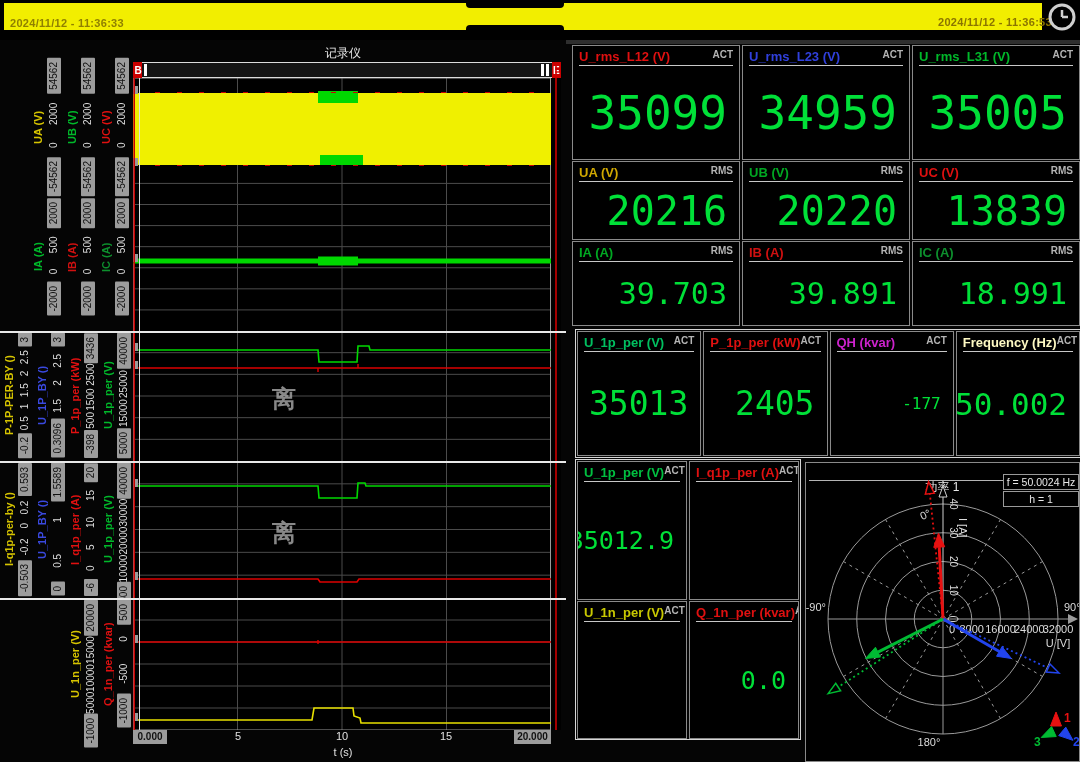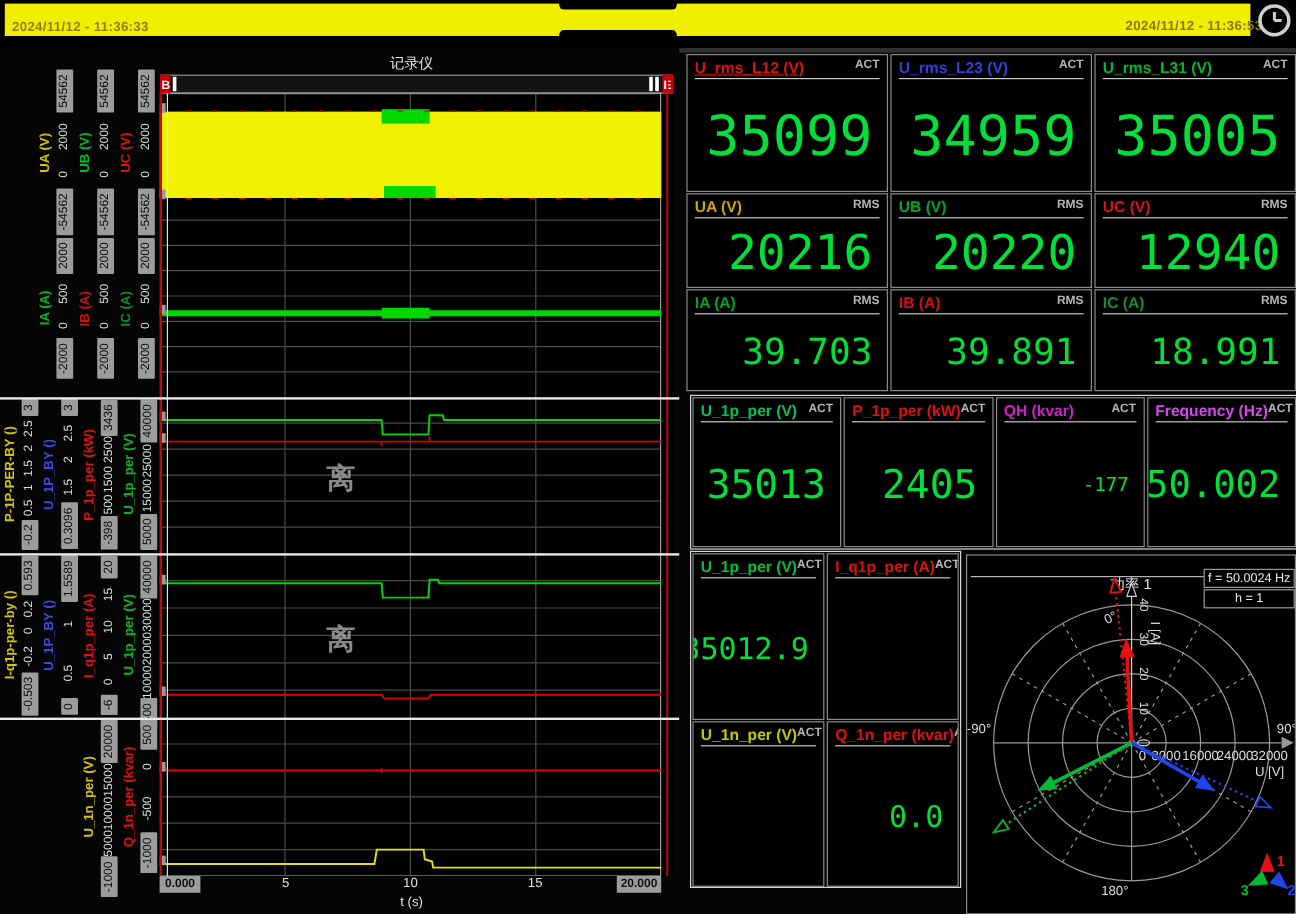--- a/index.html
+++ b/index.html
@@ -341,21 +341,21 @@
       <div class="xtick" style="left:331px;top:706px;width:24px">t (s)</div>
     </div>
   </div>
 
   <div class="abs" style="left:566px;top:40px;width:514px;height:4px;background:#2e2e2e"></div>
 
   <div id="panelHost">
       <div class="prow" style="left: 572px; top: 45px; width: 508px; height: 115px; grid-template-columns: repeat(3, 1fr);">
         <div class="panel">
           <div class="phead">
-            <div class="plabel" style="color: rgb(224, 16, 16); text-decoration: underline;">U_rms_L12 (V)</div>
+            <div class="plabel" style="color: rgb(224, 16, 16);">U_rms_L12 (V)</div>
             <div class="ptag">ACT</div>
           </div>
           <div class="pline"></div>
           <div class="pval" style="font-size: 46px;">35099</div>
         </div>
         <div class="panel">
           <div class="phead">
             <div class="plabel" style="color: rgb(48, 64, 221);">U_rms_L23 (V)</div>
             <div class="ptag">ACT</div>
           </div>
@@ -387,21 +387,21 @@
           </div>
           <div class="pline"></div>
           <div class="pval" style="font-size: 40px;">20220</div>
         </div>
         <div class="panel">
           <div class="phead">
             <div class="plabel" style="color: rgb(224, 16, 16);">UC (V)</div>
             <div class="ptag">RMS</div>
           </div>
           <div class="pline"></div>
-          <div class="pval" style="font-size: 40px;">12940</div>
+          <div class="pval" style="font-size: 40px;">13839</div>
         </div>
       </div>
       <div class="prow" style="left: 572px; top: 241px; width: 508px; height: 85px; grid-template-columns: repeat(3, 1fr);">
         <div class="panel">
           <div class="phead">
             <div class="plabel" style="color: rgb(0, 168, 34);">IA (A)</div>
             <div class="ptag">RMS</div>
           </div>
           <div class="pline"></div>
           <div class="pval" style="font-size: 30px;">39.703</div>
@@ -443,21 +443,21 @@
         <div class="panel">
           <div class="phead">
             <div class="plabel" style="color: rgb(204, 34, 204);">QH (kvar)</div>
             <div class="ptag">ACT</div>
           </div>
           <div class="pline"></div>
           <div class="pval" style="font-size: 16px;">-177</div>
         </div>
         <div class="panel">
           <div class="phead">
-            <div class="plabel" style="color: #d946ef;">Frequency (Hz)</div>
+            <div class="plabel" style="color: #fef9c3;">Frequency (Hz)</div>
             <div class="ptag">ACT</div>
           </div>
           <div class="pline"></div>
           <div class="pval" style="font-size: 31px;">50.002</div>
         </div>
       </div>
       <div class="prow" style="left: 577px; top: 461px; width: 222px; height: 139px; grid-template-columns: repeat(2, 1fr);">
         <div class="panel">
           <div class="phead">
             <div class="plabel" style="color: rgb(0, 192, 64);">U_1p_per (V)</div>

